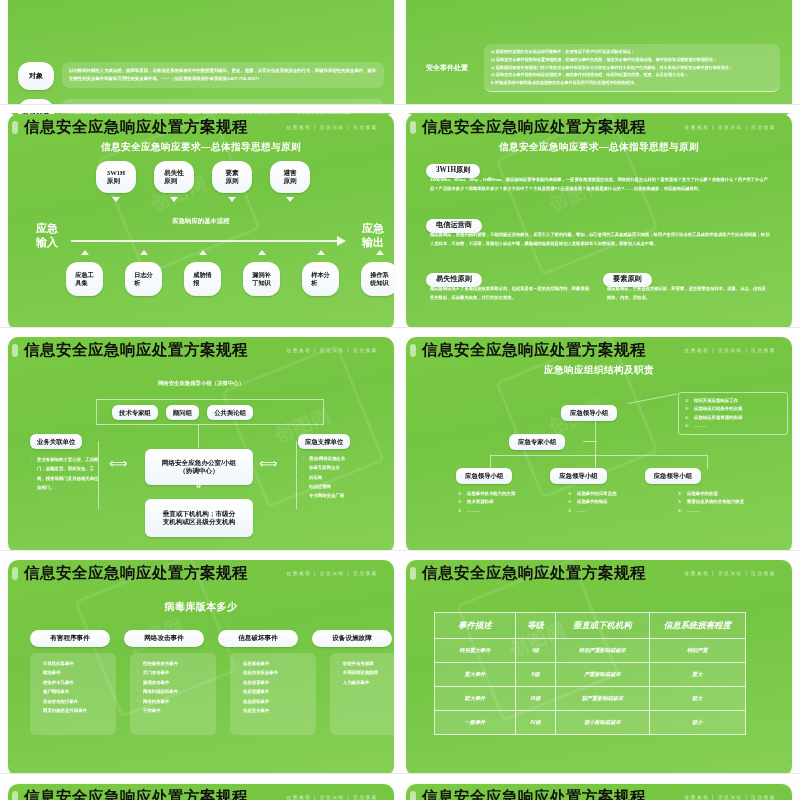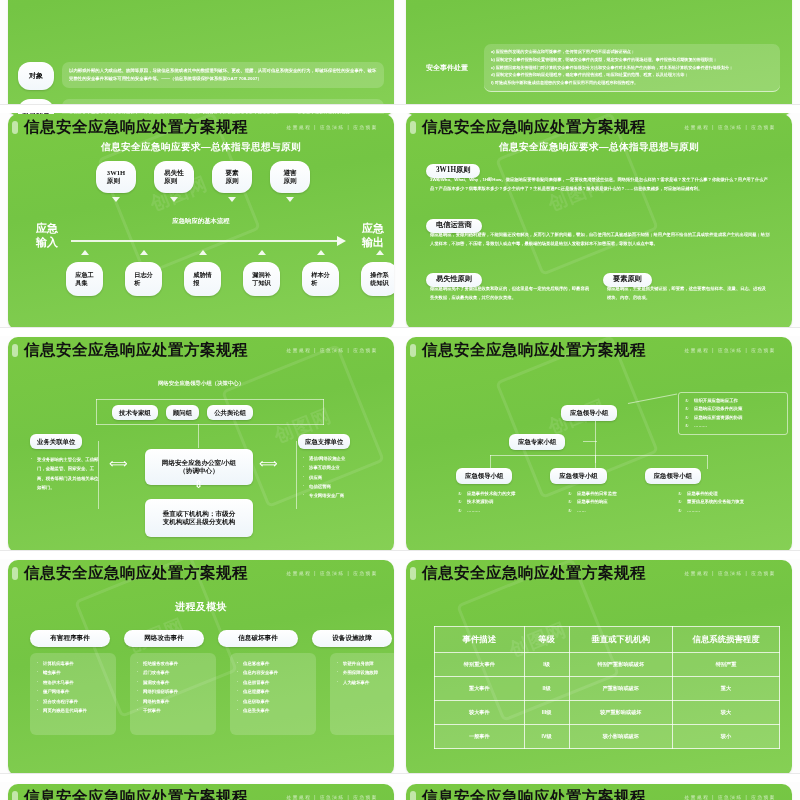--- a/index.html
+++ b/index.html
@@ -357,20 +357,21 @@
     <div class="abs" style="left:186px;top:142px;color:#fff;font-size:11px;line-height:1;">⇕</div>
   </div>
 
   <div class="slide right row2 s4">
     <div class="wm">创图网</div>
     <div class="hdr">
       <div class="tab"></div>
       <div class="ttl">信息安全应急响应处置方案规程</div>
       <div class="crumbs">处置规程 | 应急演练 | 应急预案</div>
     </div>
+    <div class="subttl">应急响应组织结构及职责</div>
 
     <div class="abs" style="left:155px;top:68px;">
       <div class="rbox ob">应急领导小组</div>
     </div>
 
     <div class="abs dutybox" style="left:272px;top:55px;width:96px;">
       <ol>
         <li class="duty">组织开展应急响应工作</li>
         <li class="duty">应急响应启动条件的决策</li>
         <li class="duty">应急响应所需资源的协调</li>
@@ -423,21 +424,21 @@
 
   <div class="gutter" style="top:550px;"></div>
 
   <div class="slide left row3 s5">
     <div class="wm" style="left:22%;top:6%;">创图网</div>
     <div class="hdr">
       <div class="tab"></div>
       <div class="ttl">信息安全应急响应处置方案规程</div>
       <div class="crumbs">处置规程 | 应急演练 | 应急预案</div>
     </div>
-    <div class="subttl" style="top:40px;font-size:10px;">进程及模块</div>
+    <div class="subttl" style="top:40px;font-size:10px;">病毒库版本多少</div>
 
     <div class="abs" style="left:22px;top:70px;display:flex;gap:14px;">
       <div class="pill hb" style="width:72px;">有害程序事件</div>
       <div class="pill hb" style="width:72px;">网络攻击事件</div>
       <div class="pill hb" style="width:72px;">信息破坏事件</div>
       <div class="pill hb" style="width:72px;">设备设施故障</div>
     </div>
 
     <div class="abs" style="left:22px;top:93px;display:flex;gap:14px;">
       <div class="col" style="width:86px;height:82px;padding:6px 4px 0 6px;box-sizing:border-box;">
@@ -481,21 +482,21 @@
   </div>
 
   <div class="slide right row3 s6">
     <div class="wm" style="left:18%;top:8%;">创图网</div>
     <div class="hdr">
       <div class="tab"></div>
       <div class="ttl">信息安全应急响应处置方案规程</div>
       <div class="crumbs">处置规程 | 应急演练 | 应急预案</div>
     </div>
 
-    <div class="abs" style="left:28px;top:66px;width:346px;">
+    <div class="abs" style="left:28px;top:52px;width:312px;font-style:italic;">
       <table>
         <thead>
           <tr>
             <th style="width:26%">事件描述</th>
             <th style="width:13%">等级</th>
             <th style="width:30%">垂直或下机机构</th>
             <th style="width:31%">信息系统损害程度</th>
           </tr>
         </thead>
         <tbody>

